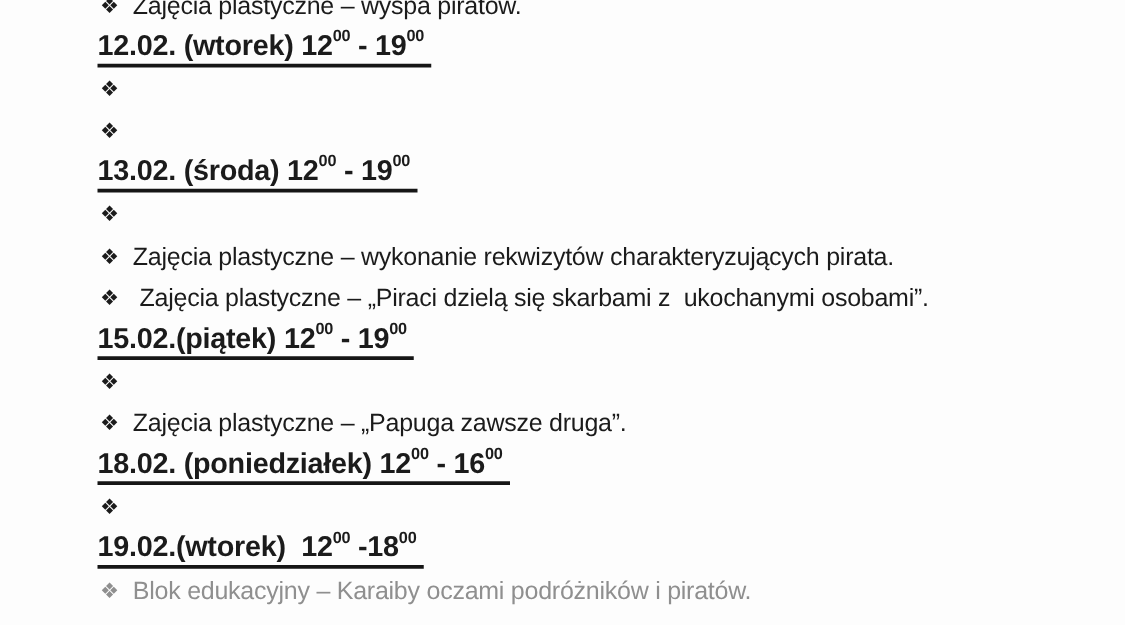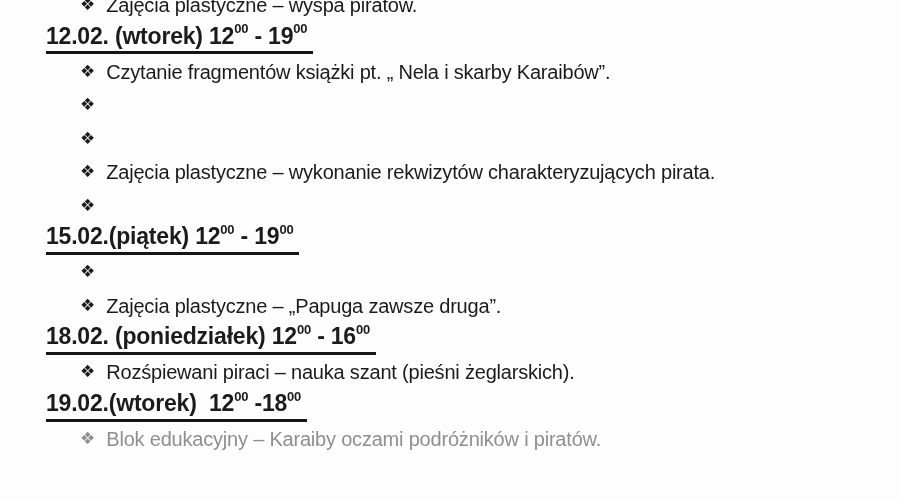--- a/index.html
+++ b/index.html
@@ -35,21 +35,21 @@
     font-size: 17px;
     margin-right: 11px;
     line-height: 1;
     transform: translateY(-1px);
   }
   .item-text {
     font-size: 20px;
     letter-spacing: -0.2px;
   }
   .heading-row {
-    padding-left: 46px;
+    padding-left: 78px;
   }
   .heading-text {
     display: inline-block;
     font-weight: bold;
     font-size: 23px;
     letter-spacing: -0.2px;
     border-bottom: 3px solid #161616;
     padding-bottom: 2px;
     padding-right: 6px;
     line-height: 1.1;
@@ -74,55 +74,57 @@
     <div class="row bullet-row">
       <span class="bullet">❖</span>
       <span class="item-text">Zajęcia plastyczne – wyspa piratów.</span>
     </div>
 
     <div class="row heading-row">
       <span class="heading-text"><span>12.02. (wtorek) 12</span><sup>00</sup><span> - 19</span><sup>00</sup></span>
     </div>
     <div class="row bullet-row">
       <span class="bullet">❖</span>
-      <span class="item-text">Czytanie fragmentów książki pt. „ Nela i skarby Karaibów”.</span>
     </div>
     <div class="row bullet-row">
       <span class="bullet">❖</span>
     </div>
 
+    <div class="row heading-row">
+      <span class="heading-text"><span>13.02. (środa) 12</span><sup>00</sup><span> - 19</span><sup>00</sup></span>
+    </div>
     <div class="row bullet-row">
       <span class="bullet">❖</span>
     </div>
     <div class="row bullet-row">
       <span class="bullet">❖</span>
       <span class="item-text">Zajęcia plastyczne – wykonanie rekwizytów charakteryzujących pirata.</span>
     </div>
 
     <div class="row bullet-row">
       <span class="bullet">❖</span>
+      <span class="item-text"> Zajęcia plastyczne – „Piraci dzielą się skarbami z  ukochanymi osobami”.</span>
     </div>
 
     <div class="row heading-row">
       <span class="heading-text"><span>15.02.(piątek) 12</span><sup>00</sup><span> - 19</span><sup>00</sup></span>
     </div>
     <div class="row bullet-row">
       <span class="bullet">❖</span>
     </div>
     <div class="row bullet-row">
       <span class="bullet">❖</span>
       <span class="item-text">Zajęcia plastyczne – „Papuga zawsze druga”.</span>
     </div>
 
     <div class="row heading-row">
       <span class="heading-text"><span>18.02. (poniedziałek) 12</span><sup>00</sup><span> - 16</span><sup>00</sup></span>
     </div>
     <div class="row bullet-row">
       <span class="bullet">❖</span>
-      <span class="item-text">Rozśpiewani piraci – nauka szant (pieśni żeglarskich).</span>
     </div>
 
     <div class="row heading-row">
       <span class="heading-text"><span>19.02.(wtorek)  12</span><sup>00</sup><span> -18</span><sup>00</sup></span>
     </div>
     <div class="row bullet-row faint">
       <span class="bullet">❖</span>
       <span class="item-text">Blok edukacyjny – Karaiby oczami podróżników i piratów.</span>
     </div>
 

